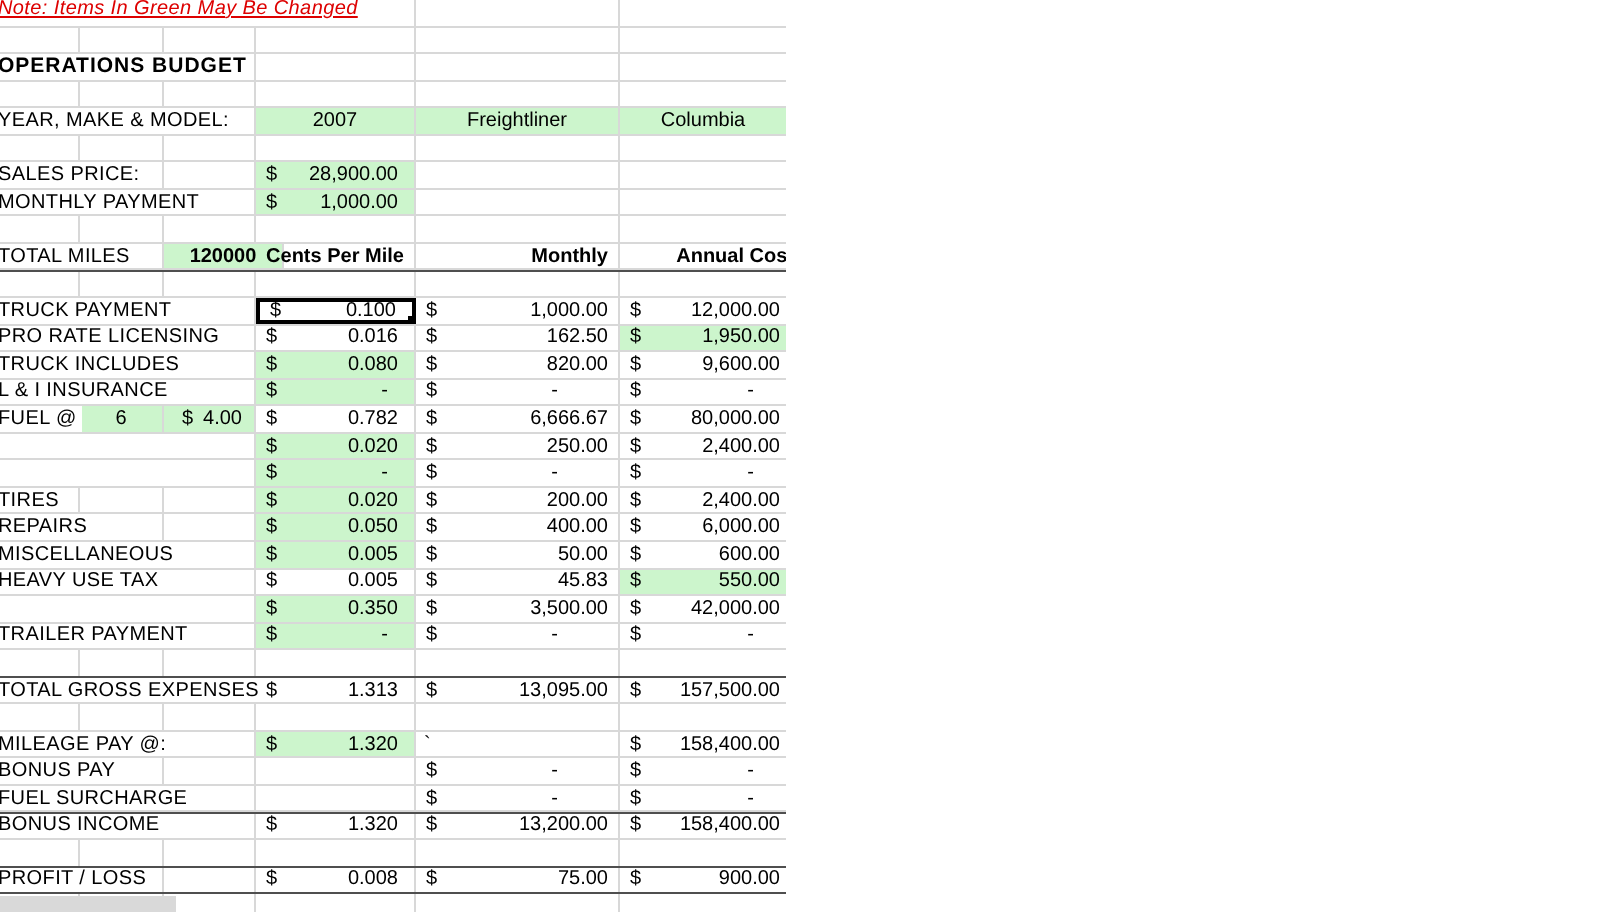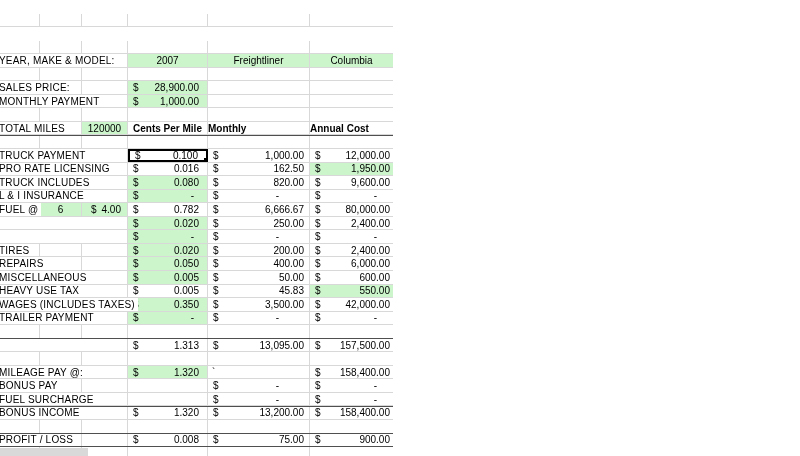--- a/index.html
+++ b/index.html
@@ -14,45 +14,63 @@
   .money{padding:0 4px 0 5px;}
   .money .v{margin-left:auto;}
   .col-d.money{padding:0 8px 0 5px;}
   .col-e.money{padding:0 5px 0 5px;}
   .col-f.money{padding:0 3px 0 5px;}
   .col-c.money{padding:0 6px 0 9px;}
   .col-d.dash{padding-right:13px;}
   .col-e.dash{padding-right:30px;}
   .col-f.dash{padding-right:16px;}
   .ctr{justify-content:center;}
-  .rt{justify-content:flex-start;padding-right:5px;}
+  .rt{justify-content:flex-end;padding-right:5px;}
   .col-f.rt{padding-right:0;}
   .col-f.rt .v{margin-right:-4px;}
   .lt{justify-content:flex-start;padding-left:4px;}
   .b{font-weight:bold;}
   .label{position:absolute;left:1px;top:0;height:100%;display:flex;align-items:center;
          white-space:nowrap;background:#fff;padding-right:3px;z-index:2;letter-spacing:.2px;margin-left:-2px;}
   .label.b{font-size:10.5px;letter-spacing:.5px;}
   .label.note{color:var(--red);font-style:italic;text-decoration:underline;margin-top:-2px;background:transparent;}
   .sel{border:2px solid #000 !important;z-index:3;background:#fff;}
   .handle{position:absolute;right:-2px;bottom:-2px;width:4px;height:4px;background:#000;}
   .hline{position:absolute;left:0;width:393px;height:1px;background:var(--dark);z-index:4;}
   #grayfrag{position:absolute;background:var(--gray);z-index:1;}
 </style>
 </head>
 <body>
 
 <div id="sheet">
+    <div class="row" style="top: 0px; height: 13.55px;">
+      <div class="cell col-a nbr" style="left: 0px; width: 40px;"></div>
+      <div class="cell col-b nbr" style="left: 40px; width: 42px;"></div>
+      <div class="cell col-c nbr" style="left: 82px; width: 46px;"></div>
+      <div class="cell col-d" style="left: 128px; width: 80px;"></div>
+      <div class="cell col-e" style="left: 208px; width: 102px;"></div>
+      <div class="cell col-f" style="left: 310px; width: 83px;"></div>
+      <div class="label note">Note: Items In Green May Be Changed</div>
+    </div>
     <div class="row" style="top: 13.55px; height: 13.55px;">
       <div class="cell col-a" style="left: 0px; width: 40px;"></div>
       <div class="cell col-b" style="left: 40px; width: 42px;"></div>
       <div class="cell col-c" style="left: 82px; width: 46px;"></div>
       <div class="cell col-d" style="left: 128px; width: 80px;"></div>
       <div class="cell col-e" style="left: 208px; width: 102px;"></div>
       <div class="cell col-f" style="left: 310px; width: 83px;"></div>
+    </div>
+    <div class="row" style="top: 27.1px; height: 13.55px;">
+      <div class="cell col-a nbr" style="left: 0px; width: 40px;"></div>
+      <div class="cell col-b nbr" style="left: 40px; width: 42px;"></div>
+      <div class="cell col-c" style="left: 82px; width: 46px;"></div>
+      <div class="cell col-d" style="left: 128px; width: 80px;"></div>
+      <div class="cell col-e" style="left: 208px; width: 102px;"></div>
+      <div class="cell col-f" style="left: 310px; width: 83px;"></div>
+      <div class="label b">OPERATIONS BUDGET</div>
     </div>
     <div class="row" style="top: 40.65px; height: 13.55px;">
       <div class="cell col-a" style="left: 0px; width: 40px;"></div>
       <div class="cell col-b" style="left: 40px; width: 42px;"></div>
       <div class="cell col-c" style="left: 82px; width: 46px;"></div>
       <div class="cell col-d" style="left: 128px; width: 80px;"></div>
       <div class="cell col-e" style="left: 208px; width: 102px;"></div>
       <div class="cell col-f" style="left: 310px; width: 83px;"></div>
     </div>
     <div class="row" style="top: 54.2px; height: 13.55px;">
@@ -106,21 +124,21 @@
       <div class="cell col-a" style="left: 0px; width: 40px;"></div>
       <div class="cell col-b" style="left: 40px; width: 42px;"></div>
       <div class="cell col-c" style="left: 82px; width: 46px;"></div>
       <div class="cell col-d" style="left: 128px; width: 80px;"></div>
       <div class="cell col-e" style="left: 208px; width: 102px;"></div>
       <div class="cell col-f" style="left: 310px; width: 83px;"></div>
     </div>
     <div class="row" style="top: 121.95px; height: 13.55px;">
       <div class="cell col-a nbr" style="left: 0px; width: 40px;"></div>
       <div class="cell col-b" style="left: 40px; width: 42px;"></div>
-      <div class="cell col-c green ctr" style="left: 82px; width: 46px;">
+      <div class="cell col-c green ctr" style="left: 82px; width: 60px; font-weight: bold;">
         <span class="v">120000</span>
       </div>
       <div class="cell col-d ctr b" style="left: 128px; width: 80px;">
         <span class="v">Cents Per Mile</span>
       </div>
       <div class="cell col-e rt b" style="left: 208px; width: 102px;">
         <span class="v">Monthly</span>
       </div>
       <div class="cell col-f rt b" style="left: 310px; width: 83px;">
         <span class="v">Annual Cost</span>
@@ -346,21 +364,20 @@
         <span class="v">0.350</span>
       </div>
       <div class="cell col-e money" style="left: 208px; width: 102px;">
         <span class="d">$</span>
         <span class="v">3,500.00</span>
       </div>
       <div class="cell col-f money" style="left: 310px; width: 83px;">
         <span class="d">$</span>
         <span class="v">42,000.00</span>
       </div>
-      <div class="label">WAGES (INCLUDES TAXES)</div>
     </div>
     <div class="row" style="top: 311.65px; height: 13.55px;">
       <div class="cell col-a nbr" style="left: 0px; width: 40px;"></div>
       <div class="cell col-b" style="left: 40px; width: 42px;"></div>
       <div class="cell col-c" style="left: 82px; width: 46px;"></div>
       <div class="cell col-d green money dash" style="left: 128px; width: 80px;">
         <span class="d">$</span>
         <span class="v">-</span>
       </div>
       <div class="cell col-e money dash" style="left: 208px; width: 102px;">
@@ -390,20 +407,21 @@
         <span class="v">1.313</span>
       </div>
       <div class="cell col-e money" style="left: 208px; width: 102px;">
         <span class="d">$</span>
         <span class="v">13,095.00</span>
       </div>
       <div class="cell col-f money" style="left: 310px; width: 83px;">
         <span class="d">$</span>
         <span class="v">157,500.00</span>
       </div>
+      <div class="label">TOTAL GROSS EXPENSES</div>
     </div>
     <div class="row" style="top: 352.3px; height: 13.55px;">
       <div class="cell col-a" style="left: 0px; width: 40px;"></div>
       <div class="cell col-b" style="left: 40px; width: 42px;"></div>
       <div class="cell col-c" style="left: 82px; width: 46px;"></div>
       <div class="cell col-d" style="left: 128px; width: 80px;"></div>
       <div class="cell col-e" style="left: 208px; width: 102px;"></div>
       <div class="cell col-f" style="left: 310px; width: 83px;"></div>
     </div>
     <div class="row" style="top: 365.85px; height: 13.55px;">

